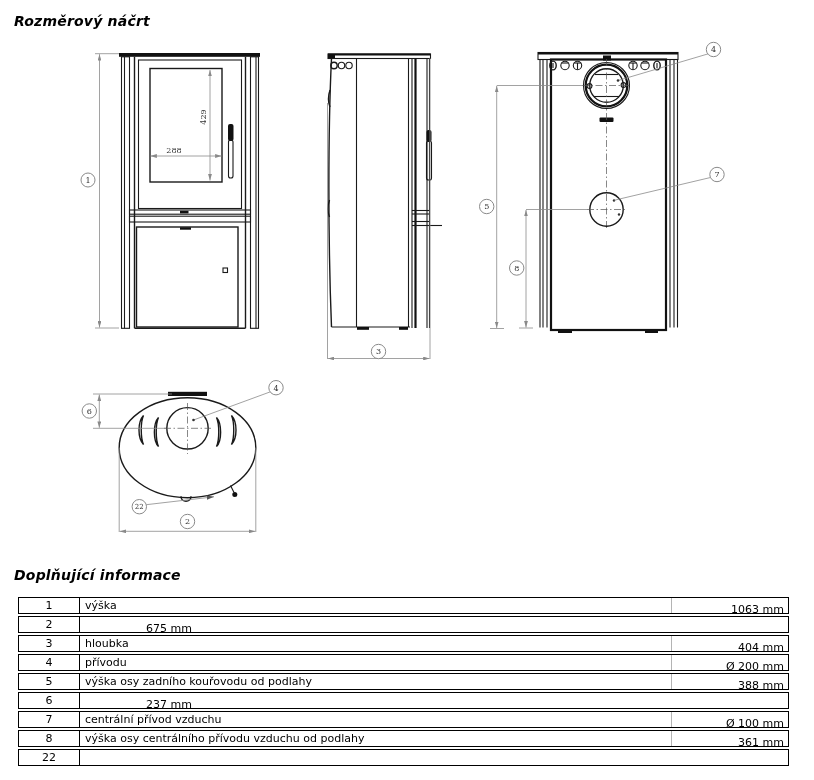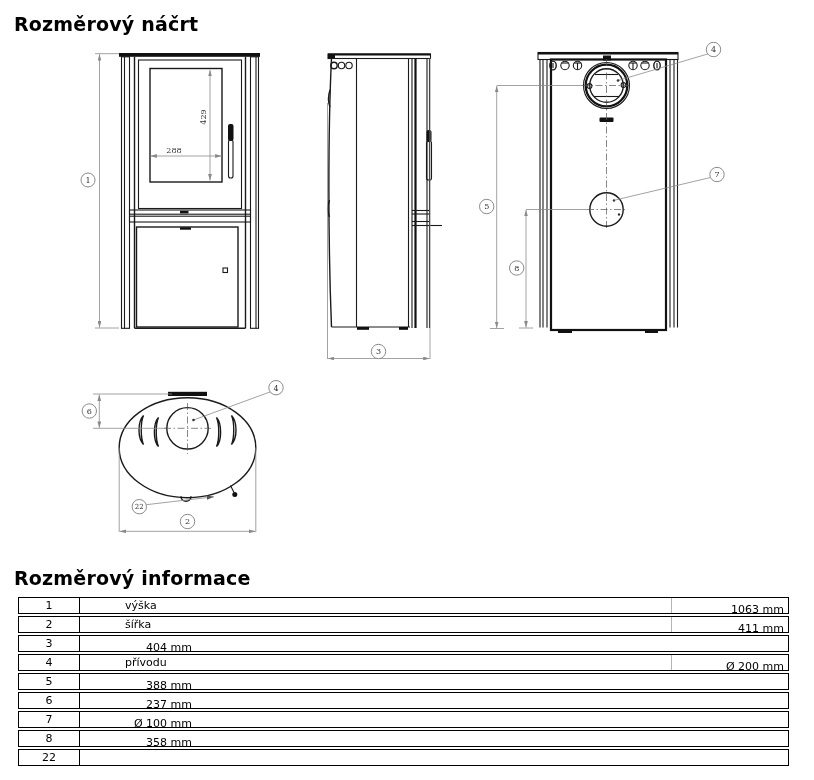--- a/index.html
+++ b/index.html
@@ -1,39 +1,39 @@
 <!DOCTYPE html>
 <html><head>
 <meta charset="utf-8">
 <style>
   html,body{margin:0;padding:0;background:#fff;}
   .page{position:relative;width:814px;height:780px;background:#fff;overflow:hidden;
         font-family:"DejaVu Sans","Liberation Sans",sans-serif;color:#000;}
-  .h-title{position:absolute;left:14px;font-size:19px;font-weight:700;letter-spacing:.2px;}
+  .h-title{position:absolute;left:14px;font-size:14px;font-weight:700;letter-spacing:.2px;font-style:italic;}
   #title1{top:13px;}
   #title2{top:567px;}
   .dwg{position:absolute;}
   
   .ln{stroke:#1a1a1a;stroke-width:1.1;fill:none;}
   .ln2{stroke:#1a1a1a;stroke-width:1.4;fill:none;}
   .thk{stroke:#111;stroke-width:2.2;fill:none;}
   .blk{fill:#111;stroke:none;}
   .dim{stroke:#8a8a8a;stroke-width:.8;fill:none;}
   .cl{stroke:#555;stroke-width:.7;fill:none;stroke-dasharray:7 2.5 1.5 2.5;}
   .bal{fill:#fff;stroke:#8a8a8a;stroke-width:1;}
   .baltx{font-family:"DejaVu Serif","Liberation Serif",serif;font-size:8px;fill:#333;}
   .dimtx{font-family:"DejaVu Serif","Liberation Serif",serif;font-size:8px;fill:#333;}
   .ldr{stroke:#8a8a8a;stroke-width:.8;fill:none;}
   .dot{fill:#333;stroke:none;}
   
   .info-table{position:absolute;left:18px;top:597px;width:771px;}
   .t-row{display:flex;height:17px;border:1px solid #000;margin-bottom:2px;
          box-sizing:border-box;font-size:11px;line-height:15px;background:#fff;}
   .t-num{width:60px;border-right:1px solid #000;display:flex;align-items:center;justify-content:center;}
-  .t-desc{flex:1;padding-left:5px;display:flex;align-items:center;border-right:1px solid #b4b4b4;margin-left:40px;}
+  .t-desc{flex:1;padding-left:5px;display:flex;align-items:center;border-right:1px solid #b4b4b4;}
   .t-val{width:112px;display:flex;align-items:center;justify-content:flex-end;padding-right:4px;margin-top:8px;}
 </style>
 </head>
 <body>
 
 <div class="page">
 
   <div class="h-title" id="title1">Rozměrový náčrt</div>
 
   <svg class="dwg" style="left:70px;top:40px;" width="200" height="310" viewBox="0 0 200 310">
@@ -290,57 +290,60 @@
     <g>
       <circle class="bal" cx="79.3" cy="131.7" r="7.2"></circle>
       <text class="baltx" x="79.3" y="134.4" text-anchor="middle" style="font-size:7px">22</text>
     </g>
     <g>
       <circle class="bal" cx="127.5" cy="146.5" r="7.2"></circle>
       <text class="baltx" x="127.5" y="149.3" text-anchor="middle">2</text>
     </g>
   </svg>
 
-  <div class="h-title" id="title2">Rozměrový informace</div>
+  <div class="h-title" id="title2">Doplňující informace</div>
 
   <div class="info-table">
     <div class="t-row">
       <div class="t-num">1</div>
       <div class="t-desc">výška</div>
       <div class="t-val">1063 mm</div>
     </div>
     <div class="t-row">
       <div class="t-num">2</div>
-      <div class="t-desc">šířka</div>
-      <div class="t-val">411 mm</div>
+      <div class="t-val">675 mm</div>
     </div>
     <div class="t-row">
       <div class="t-num">3</div>
+      <div class="t-desc">hloubka</div>
       <div class="t-val">404 mm</div>
     </div>
     <div class="t-row">
       <div class="t-num">4</div>
       <div class="t-desc">přívodu</div>
       <div class="t-val">Ø 200 mm</div>
     </div>
     <div class="t-row">
       <div class="t-num">5</div>
+      <div class="t-desc">výška osy zadního kouřovodu od podlahy</div>
       <div class="t-val">388 mm</div>
     </div>
     <div class="t-row">
       <div class="t-num">6</div>
       <div class="t-val">237 mm</div>
     </div>
     <div class="t-row">
       <div class="t-num">7</div>
+      <div class="t-desc">centrální přívod vzduchu</div>
       <div class="t-val">Ø 100 mm</div>
     </div>
     <div class="t-row">
       <div class="t-num">8</div>
-      <div class="t-val">358 mm</div>
+      <div class="t-desc">výška osy centrálního přívodu vzduchu od podlahy</div>
+      <div class="t-val">361 mm</div>
     </div>
     <div class="t-row">
       <div class="t-num">22</div>
       <div class="t-val"></div>
     </div>
   </div>
 
 </div>
 
 </body></html>

